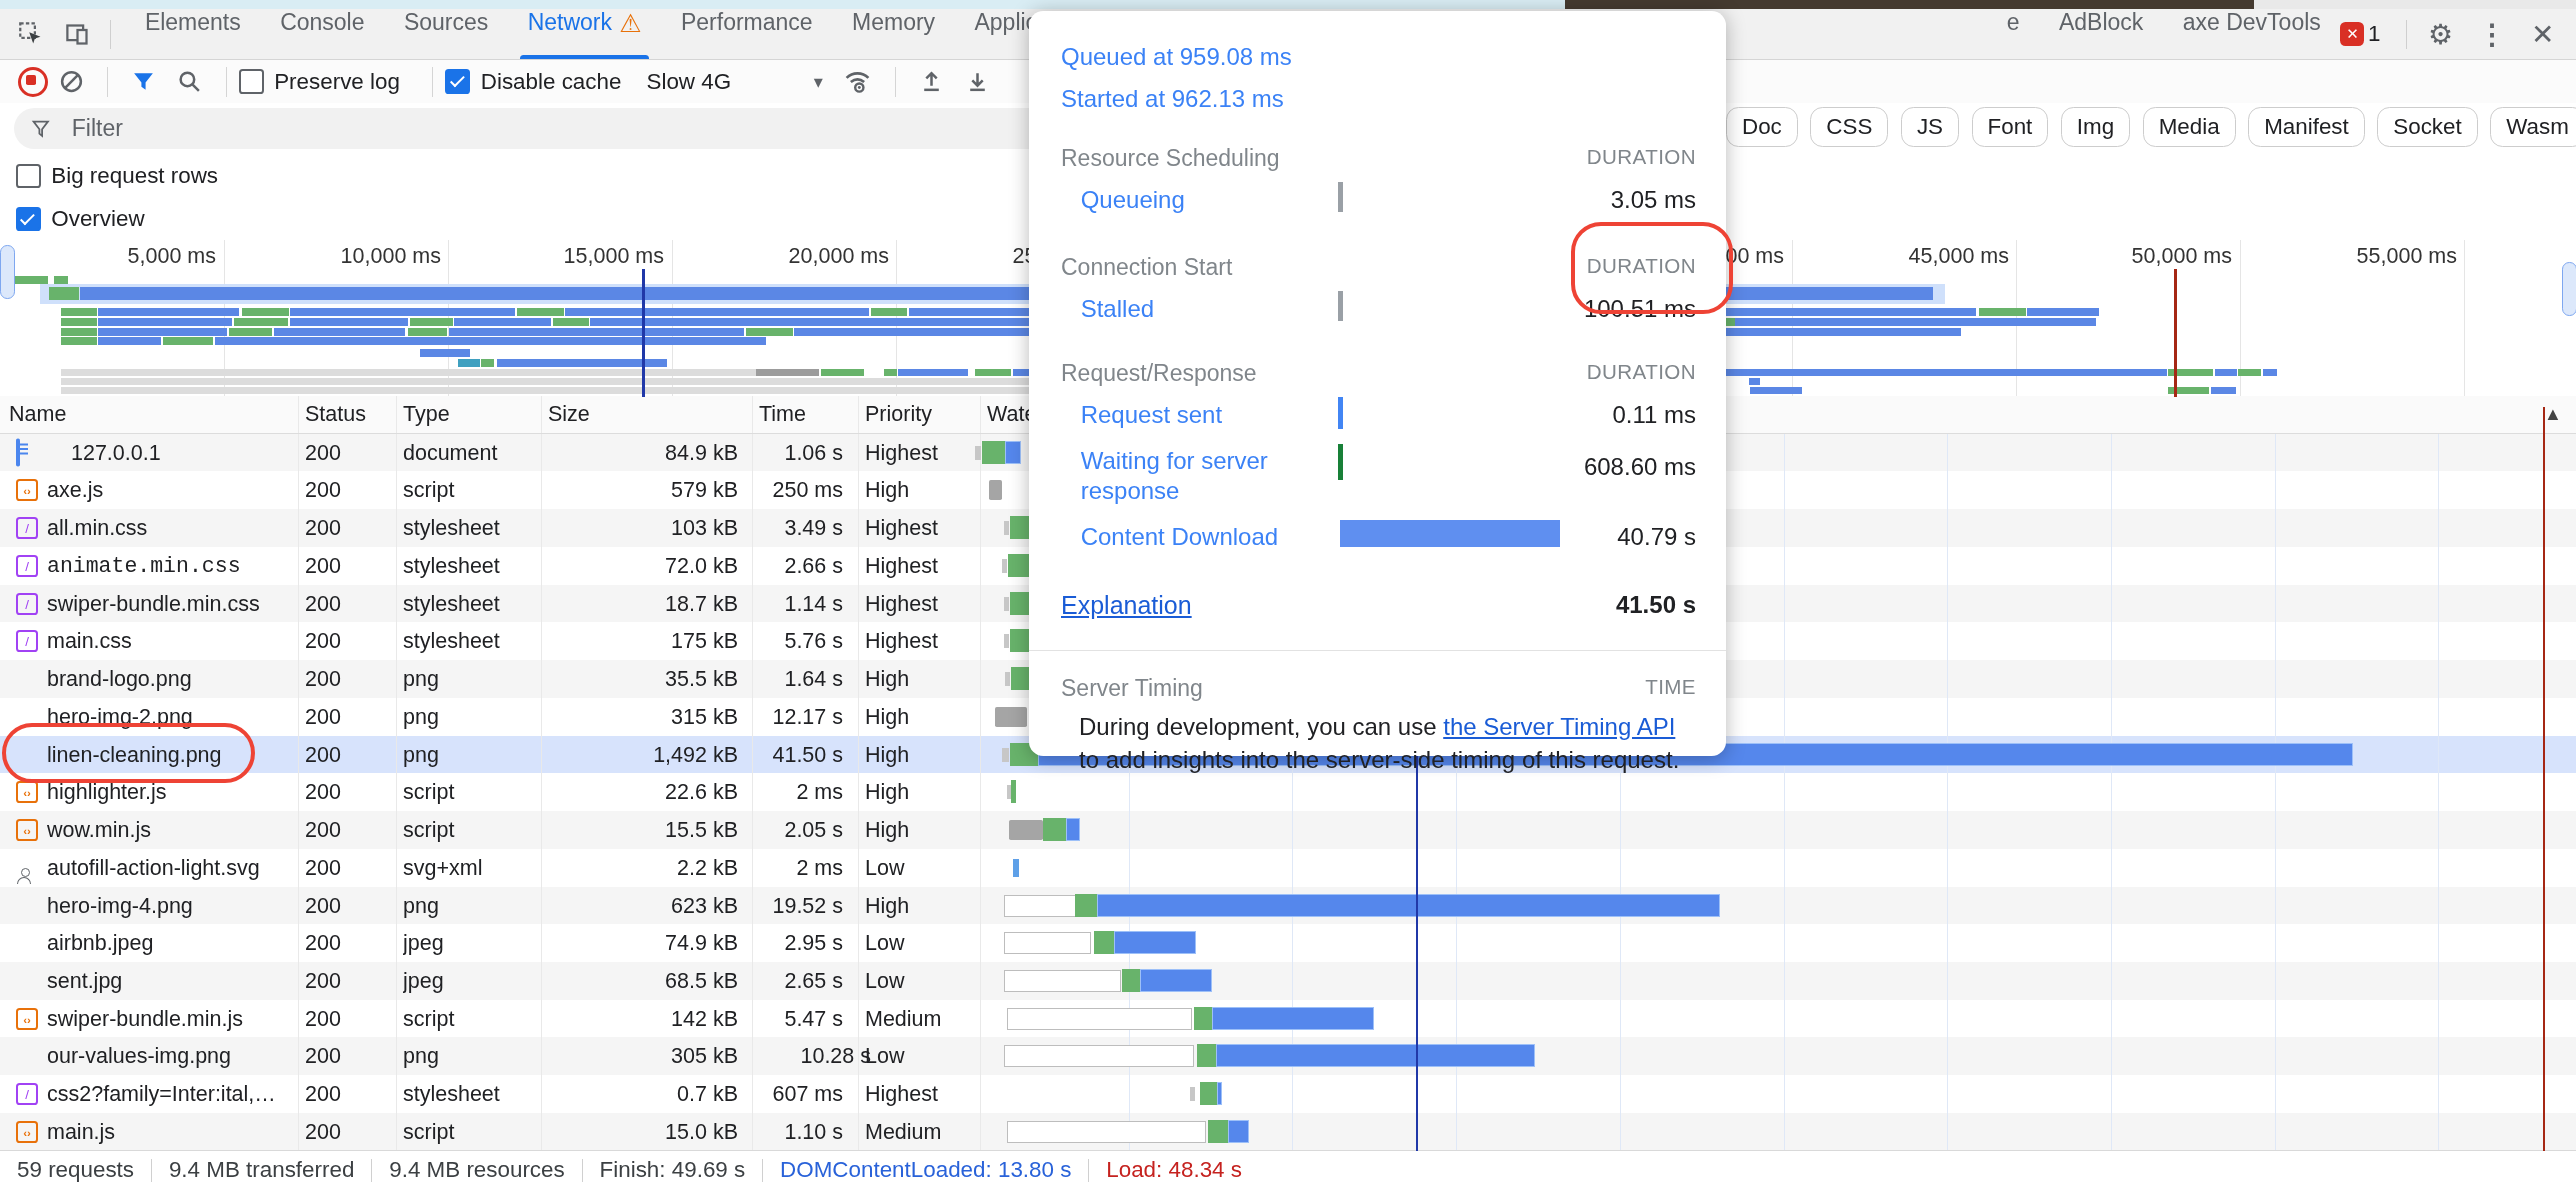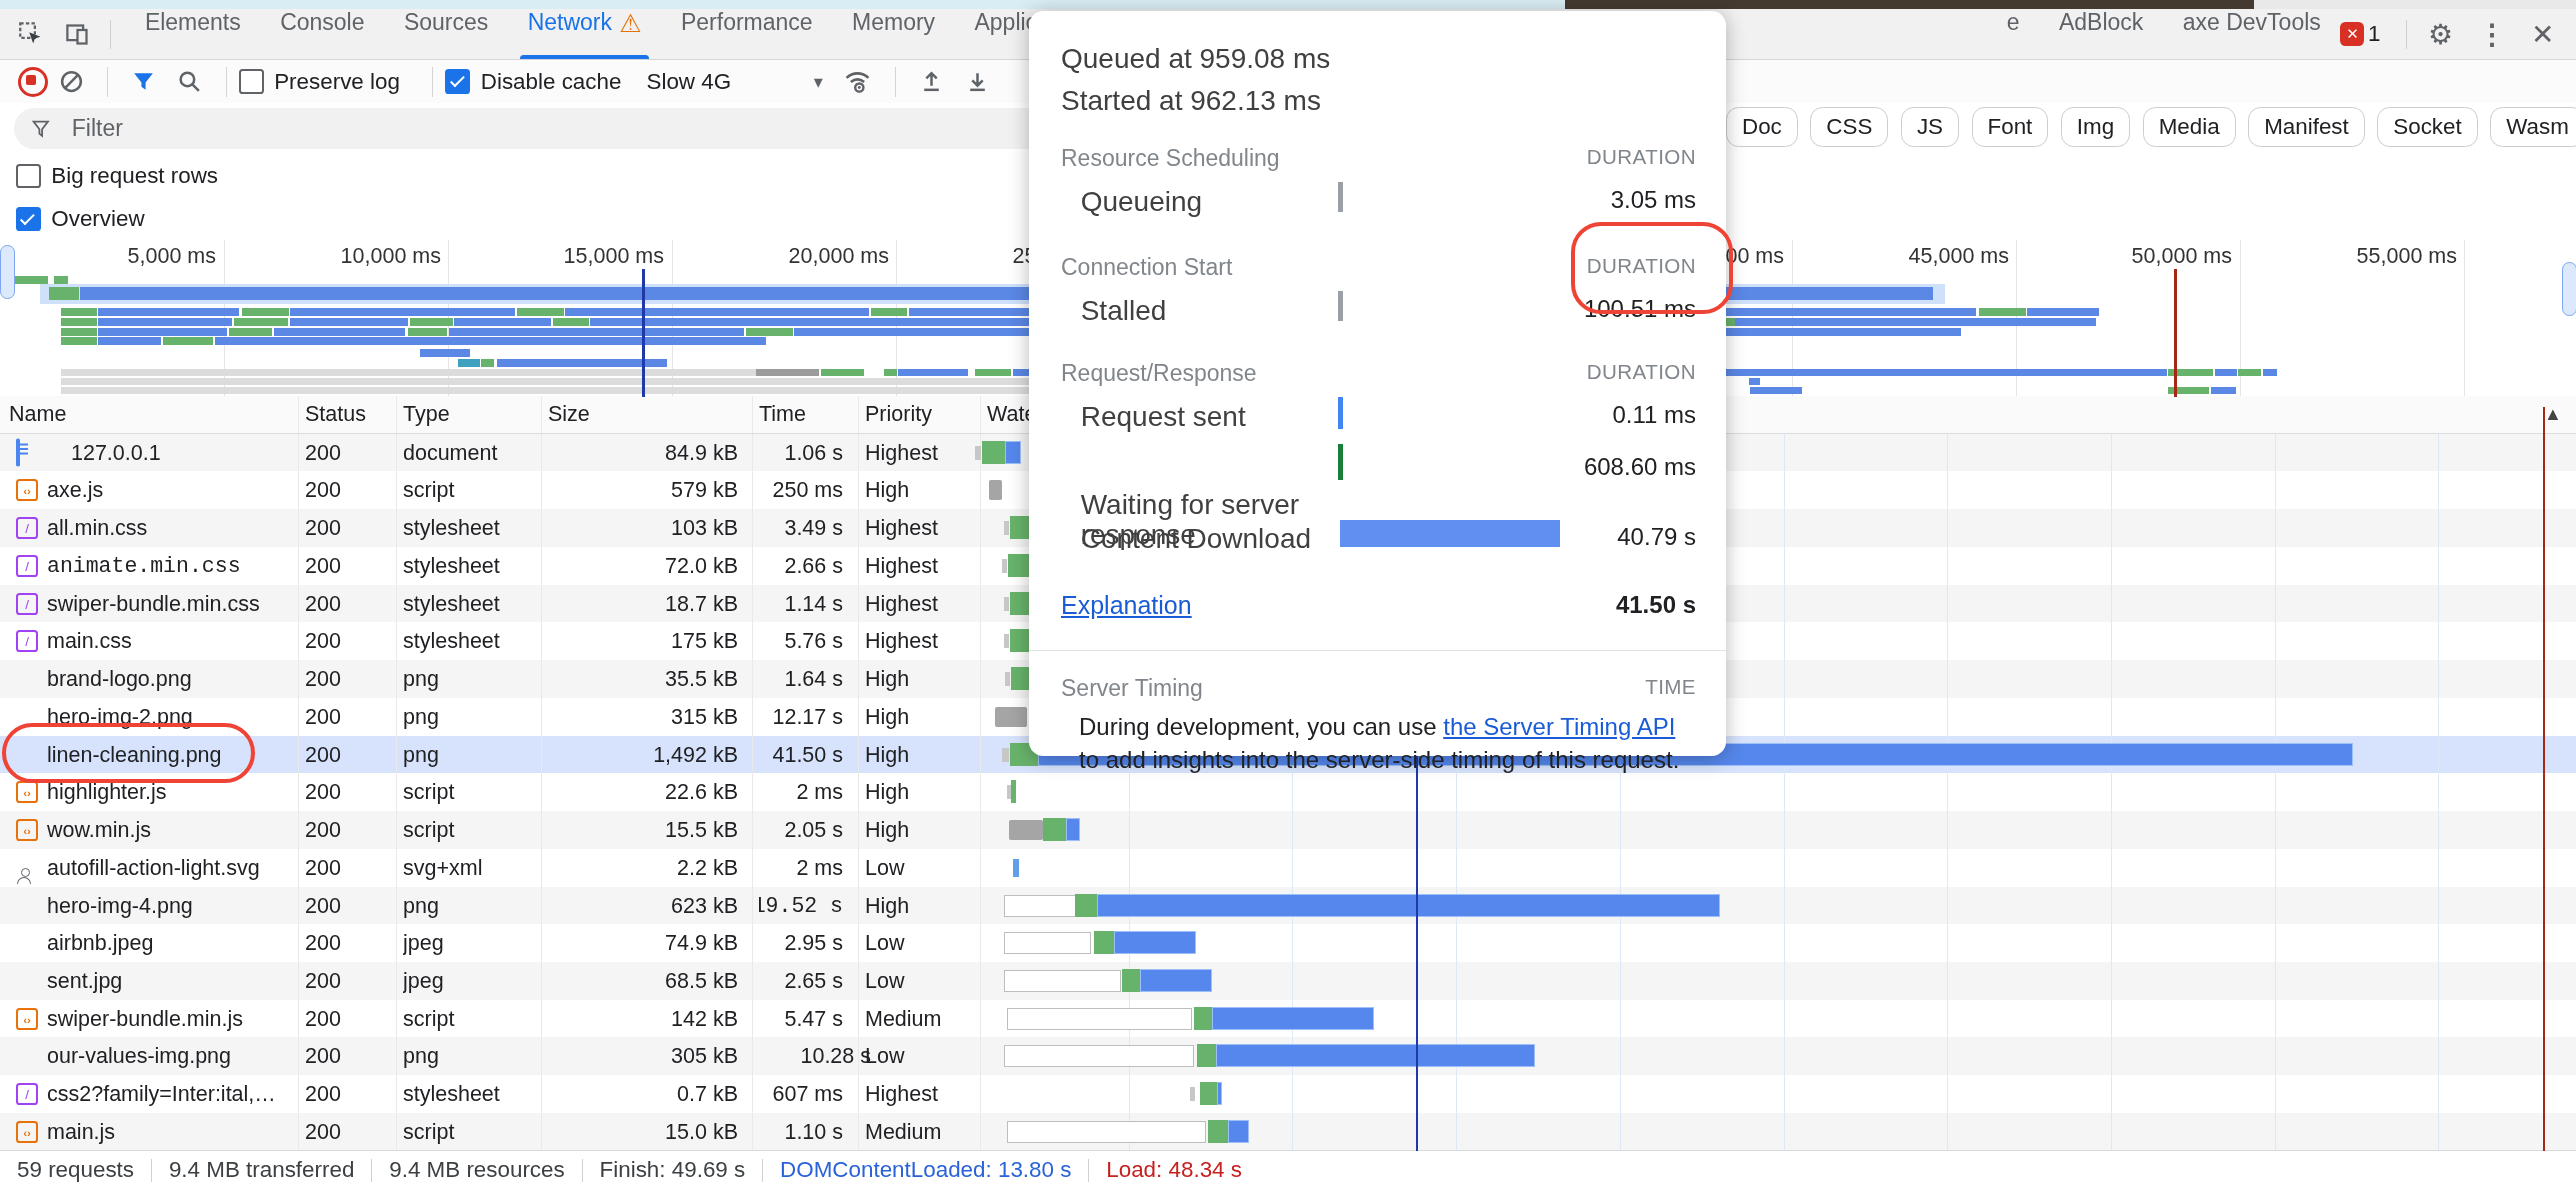--- a/index.html
+++ b/index.html
@@ -87,21 +87,21 @@
   .wf-g{background:#68b36b;height:23px;}
   .wf-b{background:#5587ec;border:1.8px solid #9dc0f8;height:23px;box-sizing:border-box;}
   .wf-lg{background:#c7c7c7;height:14.3px;}
   .wf-gy{background:#a5a5a5;height:19.7px;border-radius:1.8px;}
   .wf-wh{background:#fff;border:1.8px solid #bdbdbd;height:21.5px;box-sizing:border-box;}
   .wf-bt{background:#5ea0e8;height:18px;}
   
   #popup{position:absolute;left:1029px;top:10.7px;width:697px;height:745px;background:#fff;
     border-radius:14.3px;box-shadow:0 2.7px 19.7px rgba(0,0,0,.28);z-index:20;}
   .prow{position:absolute;left:32px;right:30px;}
-  .plabel{font-size:28px;color:#404040;margin-top:44px;}
+  .plabel{font-size:24px;color:#3b82f6;}
   .psec{font-size:23px;color:#80868b;}
   .pcol{font-size:20.6px;color:#80868b;letter-spacing:0.4px;position:absolute;right:0;top:0;}
   .pval{font-size:24px;color:#202124;position:absolute;right:0;top:0;}
   .ptick{position:absolute;left:277px;width:4.5px;}
   .pbar{position:absolute;left:279px;height:27px;background:#5f8ff0;}
   .plink{font-size:25px;color:#1a5cd6;text-decoration:underline;}
   .pdivider{position:absolute;left:0;width:100%;height:0.9px;background:#e2e2e2;}
   .ptext{font-size:24px;color:#202124;line-height:33px;}
   
   .redoval{position:absolute;border:4.5px solid #ee4335;border-radius:30px;z-index:30;}
@@ -553,21 +553,21 @@
           <div class="cell r" style="left: 759px; width: 84px;">2 ms</div>
           <div class="cell" style="left: 865px; width: 101px;">Low</div>
           <div class="wfseg wf-bt" style="left: 1013px; width: 6.3px; top: 10px;"></div>
         </div>
         <div class="trow" style="top: 491px; height: 38px;">
           <span class="rowicon"><span class="ic-img" style="background:linear-gradient(180deg,#e0e0e0 50%,#9e9e9e 50%);"></span></span>
           <div class="nametxt" style="width: 246px;">hero-img-4.png</div>
           <div class="cell" style="left: 305px; width: 77px;">200</div>
           <div class="cell" style="left: 403px; width: 123px;">png</div>
           <div class="cell r" style="left: 548px; width: 190px;">623 kB</div>
-          <div class="cell r" style="left: 759px; width: 84px; font-family: Liberation Mono, monospace;">19.52 s</div>
+          <div class="cell r" style="left: 759px; width: 84px;">19.52 s</div>
           <div class="cell" style="left: 865px; width: 101px;">High</div>
           <div class="wfseg wf-wh" style="left: 1004px; width: 72px; top: 8.1px;"></div>
           <div class="wfseg wf-g" style="left: 1075px; width: 22.4px; top: 7.2px;"></div>
           <div class="wfseg wf-b" style="left: 1097px; width: 623px; top: 7.2px;"></div>
         </div>
         <div class="trow" style="top: 528px; height: 38px;">
           <span class="rowicon"><span class="ic-img" style="background:linear-gradient(180deg,#6d6258 60%,#3d372f 60%);"></span></span>
           <div class="nametxt" style="width: 246px;">airbnb.jpeg</div>
           <div class="cell" style="left: 305px; width: 77px;">200</div>
           <div class="cell" style="left: 403px; width: 123px;">jpeg</div>

